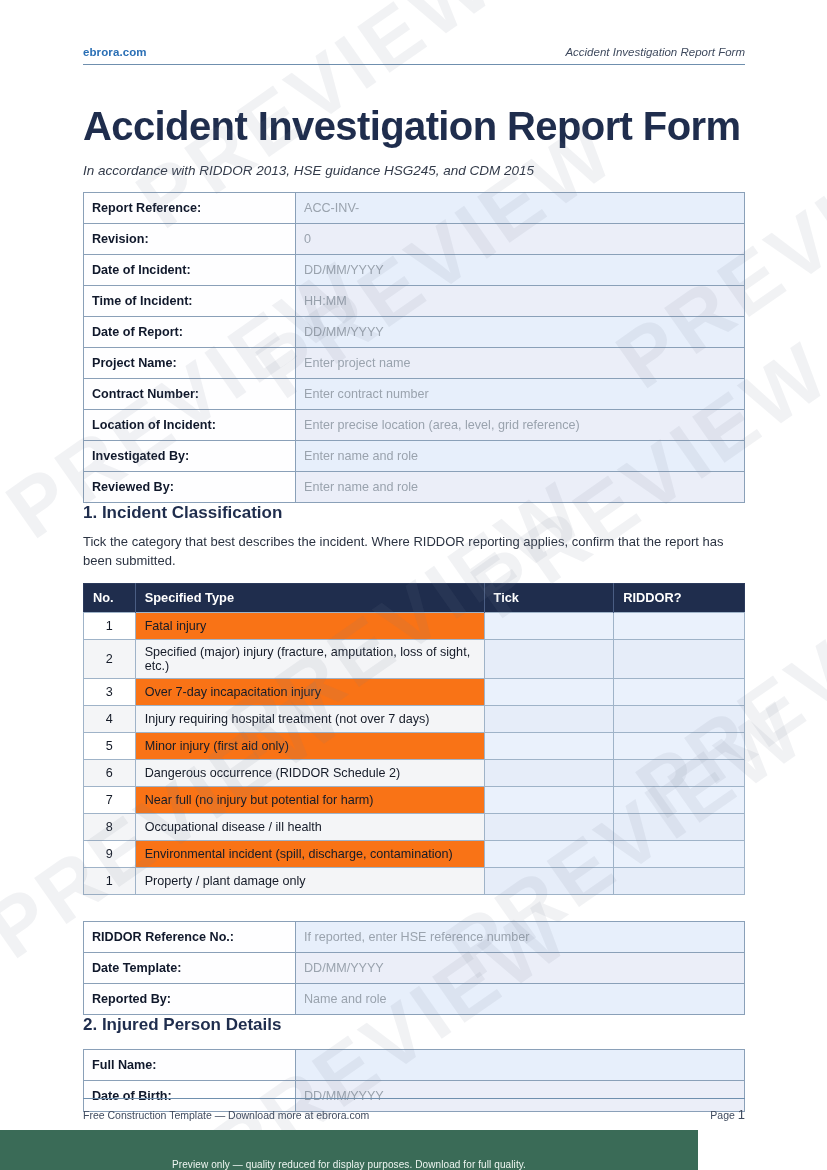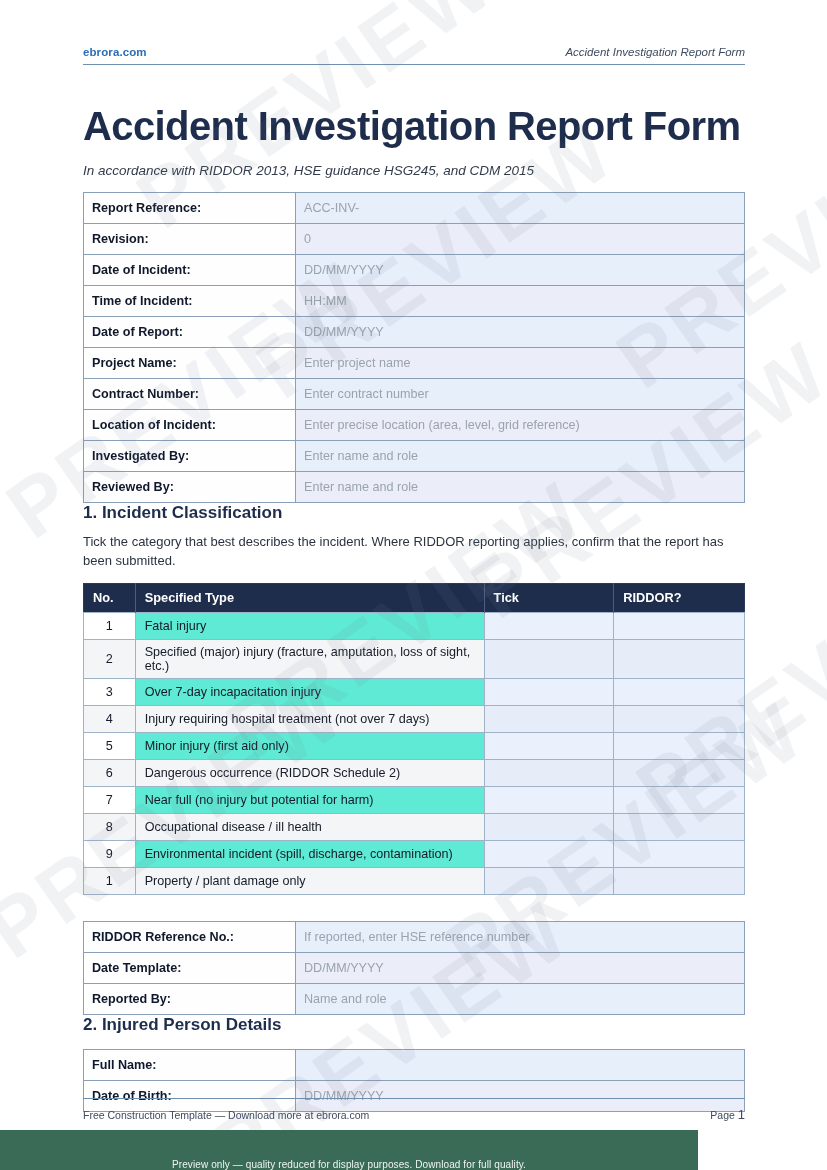--- a/index.html
+++ b/index.html
@@ -176,21 +176,21 @@
     border: 1px solid #9fb3c8;
     padding: 5px 9px;
     height: 16px;
     vertical-align: middle;
   }
   .class-table tbody td.c-no {
     text-align: center;
     padding: 5px 2px;
     background: #ffffff;
   }
-  .class-table tbody td.c-type { background: #5eead4; }
+  .class-table tbody td.c-type { background: #f97316; }
   .class-table tbody td.c-tick,
   .class-table tbody td.c-riddor { background: #eaf1fc; }
 
   .class-table tbody tr:nth-child(even) td.c-no,
   .class-table tbody tr:nth-child(even) td.c-type { background: #f4f5f7; }
   .class-table tbody tr:nth-child(even) td.c-tick,
   .class-table tbody tr:nth-child(even) td.c-riddor { background: #e6edf9; }
 
   
   .doc-footer {

